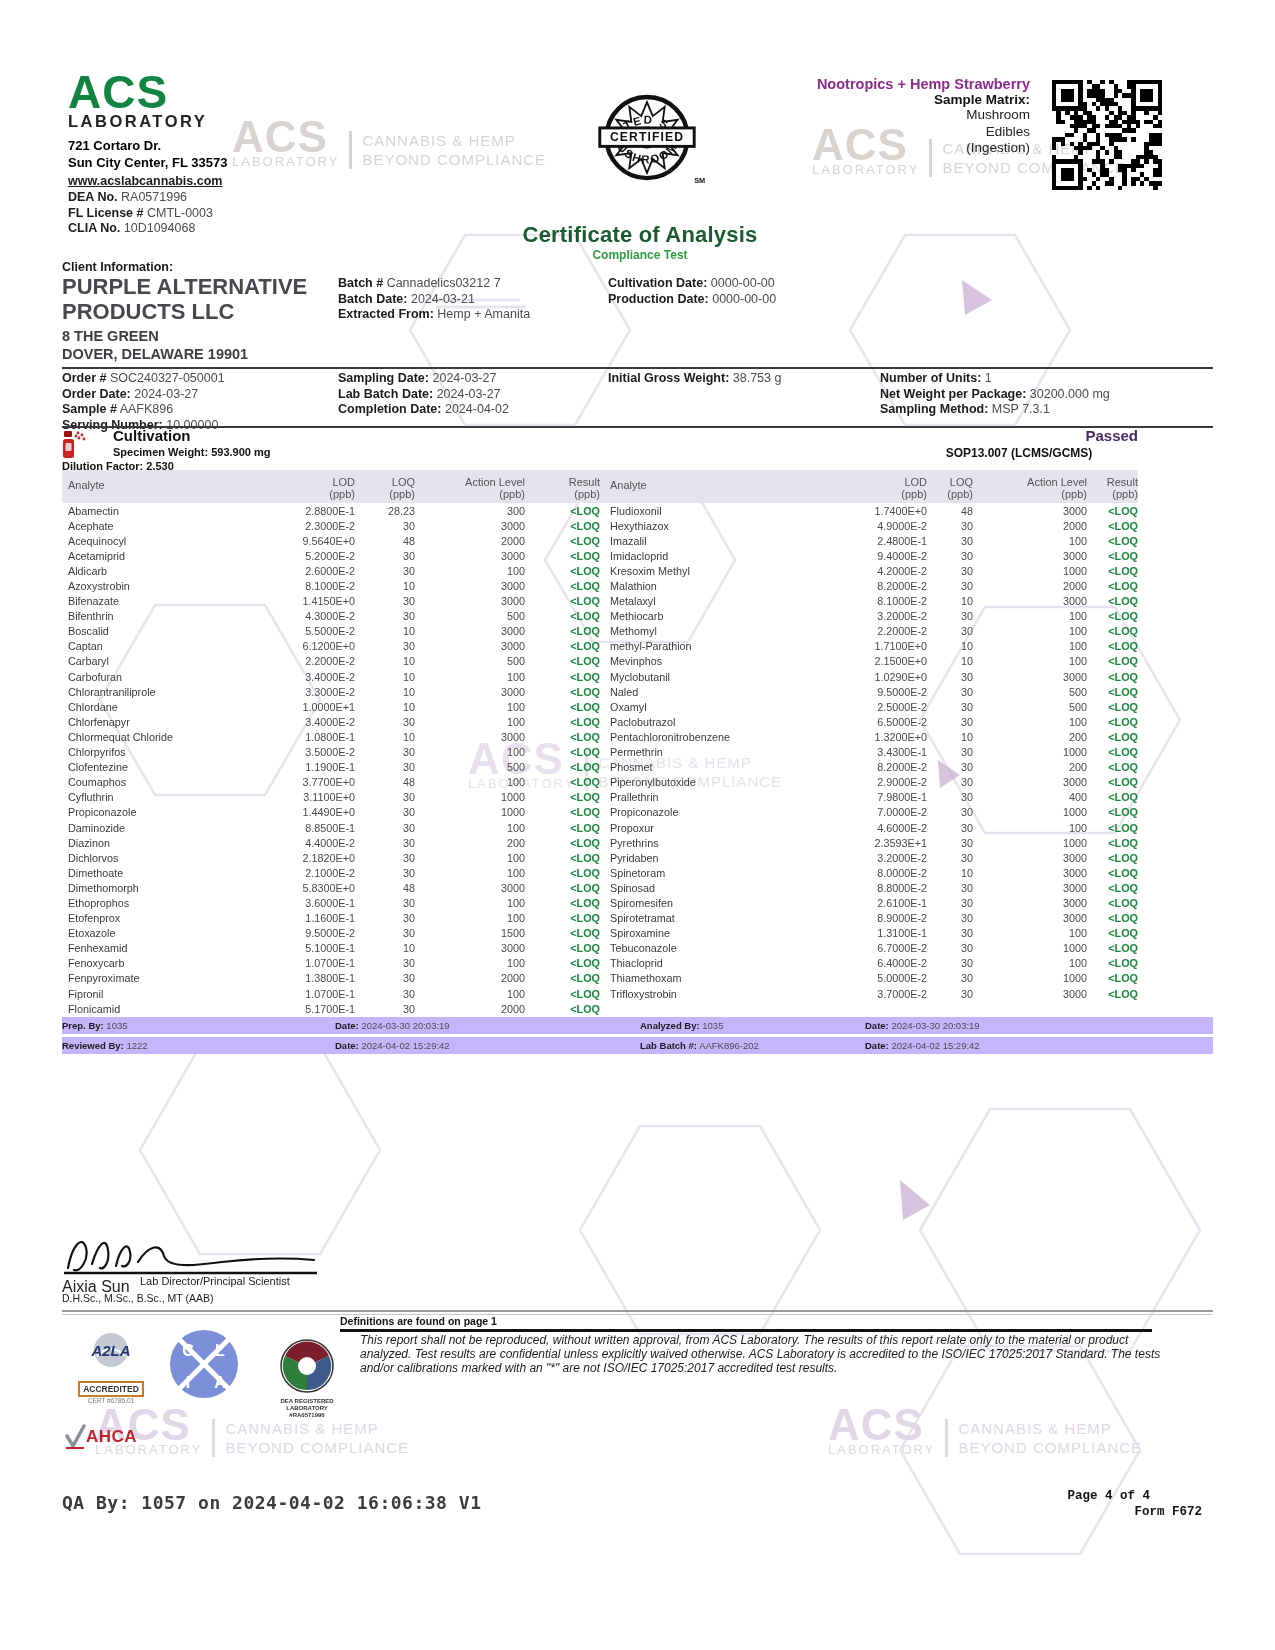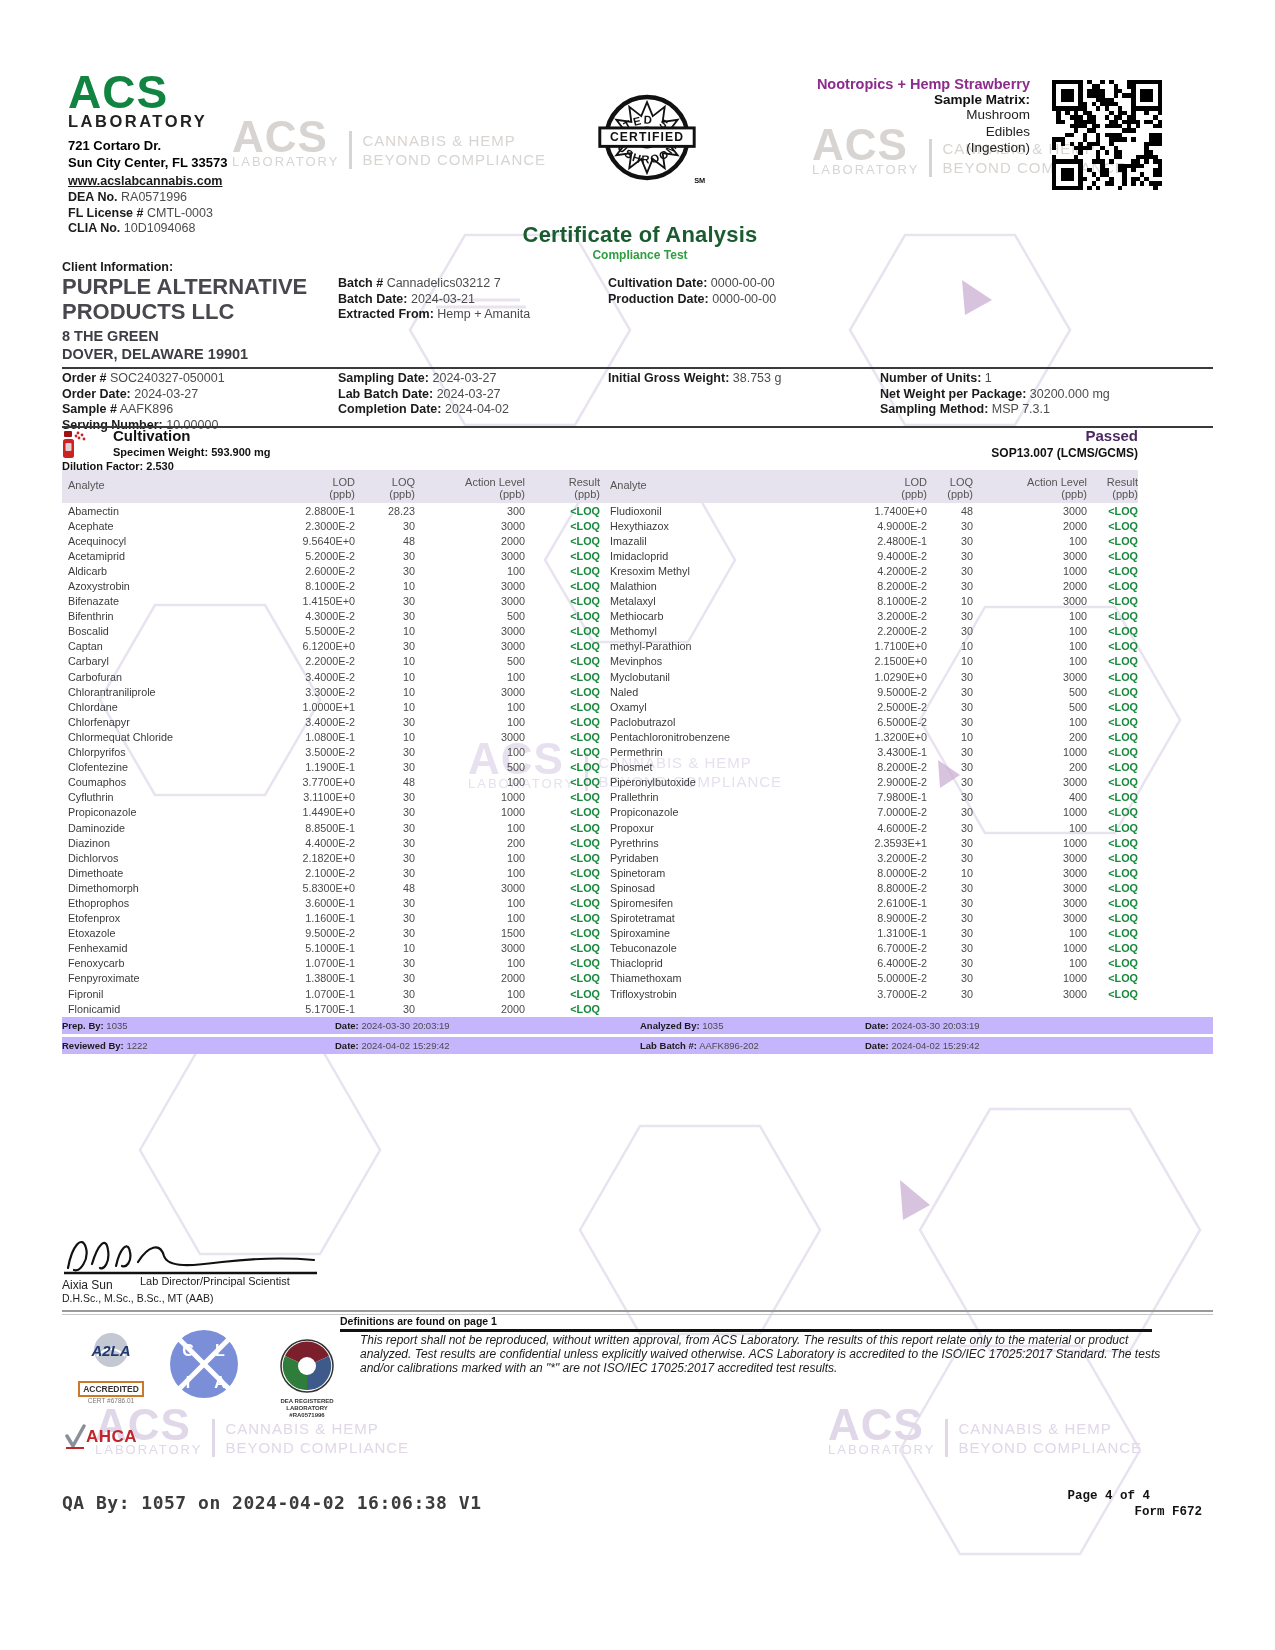--- a/index.html
+++ b/index.html
@@ -31,21 +31,21 @@
   .matrix-line{font-size:13.5px;color:#222;text-align:right;line-height:16.5px;}
   
   .client-h{font-size:12.5px;font-weight:bold;color:#1b1b1b;}
   .client-name{font-size:22px;font-weight:bold;color:#47474d;line-height:25px;}
   .client-addr{font-size:14.5px;font-weight:bold;color:#3d3d44;line-height:18px;}
   .rule{position:absolute;background:#3a3a3a;height:1.5px;}
   
   .sec-title{font-size:15px;font-weight:bold;color:#111;}
   .sec-sub{font-size:11px;font-weight:bold;color:#111;}
   .passed{font-size:15px;font-weight:bold;color:#4b2860;text-align:right;}
-  .sop{font-size:12px;font-weight:bold;color:#111;text-align:right;}
+  .sop{font-size:12px;font-weight:bold;color:#111;text-align:center;}
   
   .band-bg{position:absolute;background:#e6e2ee;}
   .t-half{position:absolute;}
   .t-head{display:grid;align-items:end;height:33px;padding-bottom:3px;box-sizing:border-box;}
   .t-left .t-head,.t-left .t-row{grid-template-columns:180px 113px 60px 110px 75px;}
   .t-right .t-head,.t-right .t-row{grid-template-columns:226px 97px 46px 114px 51px;}
   .h-cell{font-size:11px;color:#555;line-height:12px;}
   .h-analyte{padding-left:6px;align-self:center;}
   .h-num{text-align:right;}
   .t-row{display:grid;height:15.1px;align-items:center;font-size:10.8px;}
@@ -53,21 +53,21 @@
   .c-lod,.c-loq,.c-action{text-align:right;color:#4a4a4a;}
   .c-result{text-align:right;font-weight:bold;color:#15893a;}
   
   .meta-band{position:absolute;left:62px;width:1151px;height:17px;background:#c4b5fd;display:flex;align-items:center;}
   .meta-band .kv-line{font-size:9.5px;}
   .meta-band .kv-line:nth-child(1){width:273px;}
   .meta-band .kv-line:nth-child(2){width:305px;}
   .meta-band .kv-line:nth-child(3){width:225px;}
   .meta-band .kv-line:nth-child(4){flex:1;}
   
-  .sig-name{font-size:12px;color:#222;}
+  .sig-name{font-size:16px;color:#222;}
   .sig-title{font-size:11px;color:#222;}
   .sig-cred{font-size:10.5px;color:#222;}
   .divider2{position:absolute;left:62px;width:1151px;border-top:2px solid #9a9a9a;border-bottom:1px solid #c7c7c7;height:2px;}
   .def-h{font-size:10.5px;font-weight:bold;color:#111;}
   .def-rule{position:absolute;background:#111;height:2.5px;}
   .def-body{font-size:12px;font-style:italic;color:#1c1c1c;line-height:13.8px;margin-left:20px;}
   .qa-line{font-family:"DejaVu Sans Mono",monospace;font-size:18px;font-weight:bold;color:#3c3c3c;letter-spacing:.5px;}
   .page-num{font-size:12.5px;font-weight:bold;color:#111;text-align:right;line-height:16px;font-family:Liberation Mono, monospace;}
   .badge-cert-small{font-size:6.5px;color:#777;}
   .accred-box{border:2px solid #c87a2a;padding:1px 3px;font-size:8.5px;font-weight:bold;color:#333;display:inline-block;}

